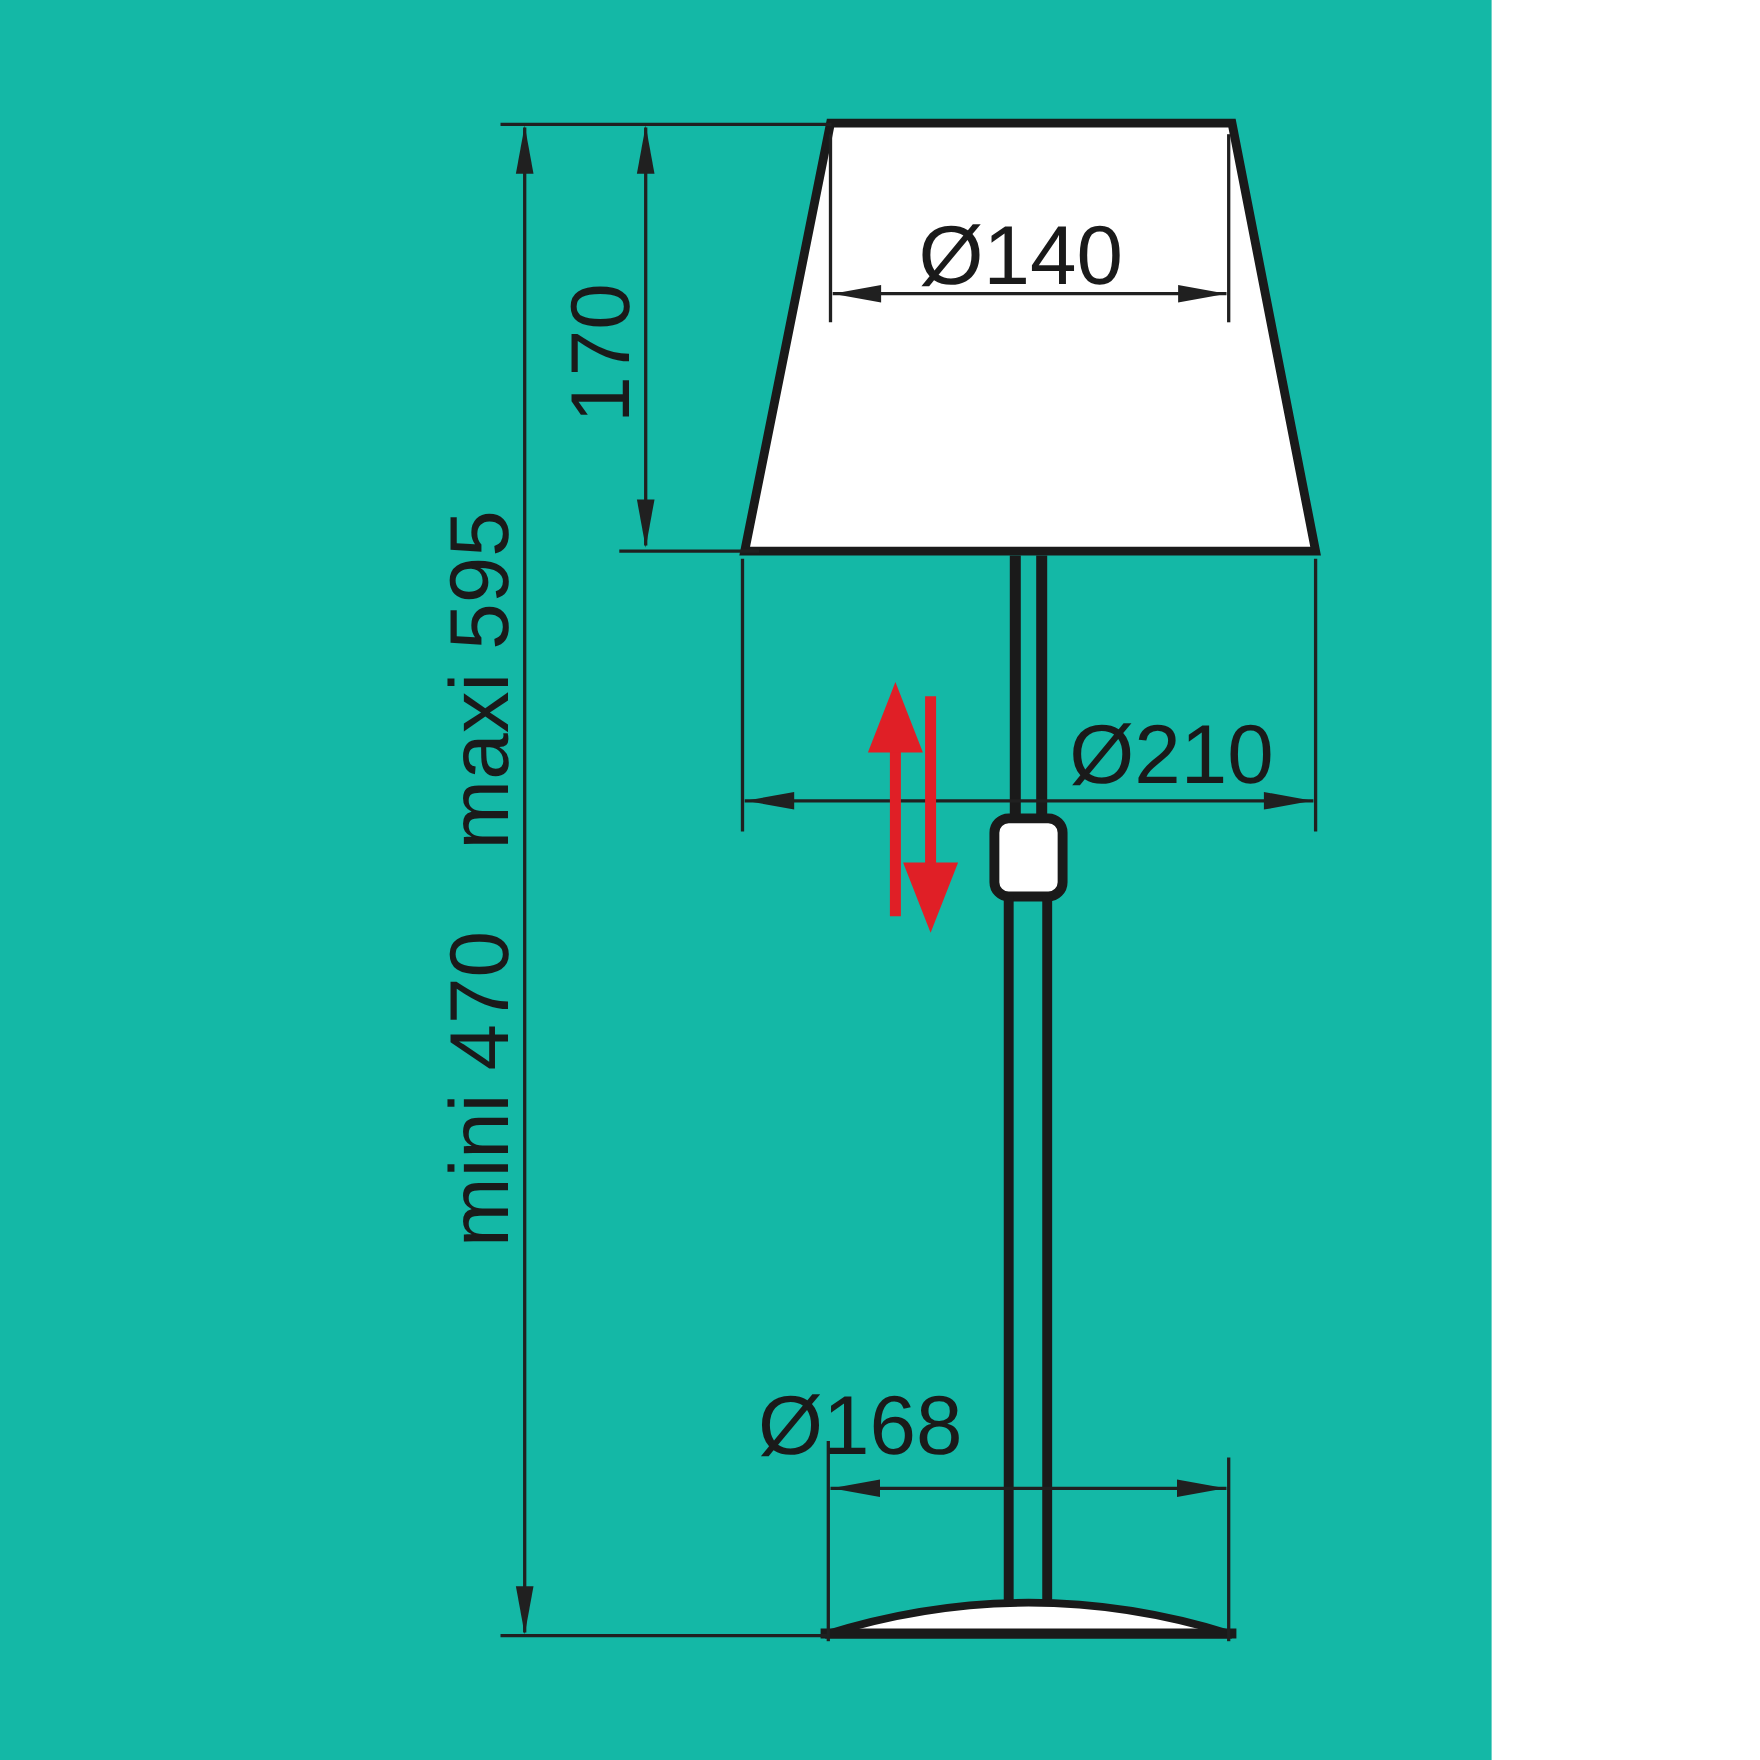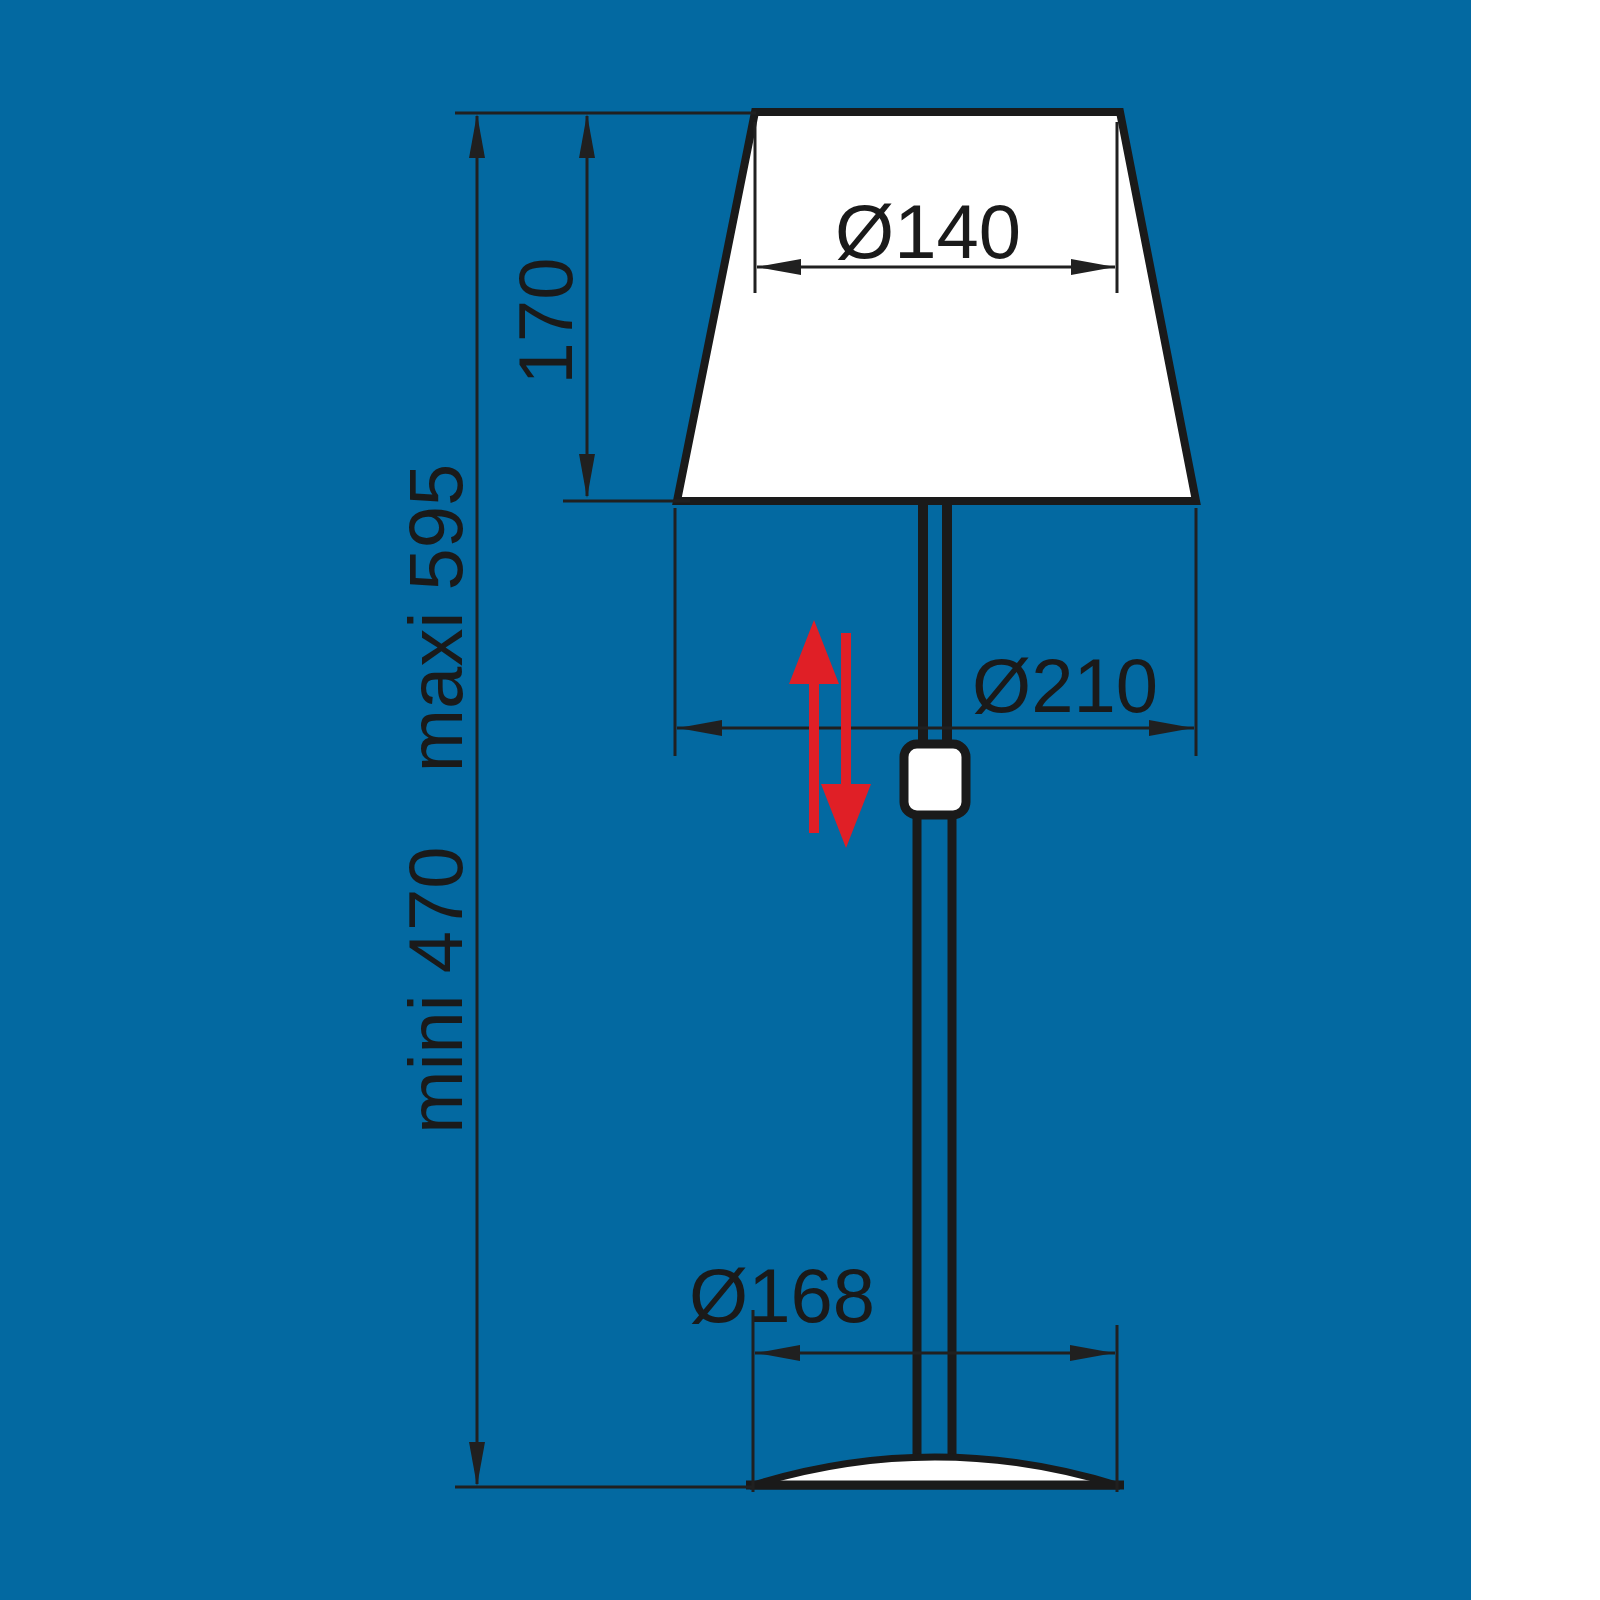--- a/index.html
+++ b/index.html
@@ -3,23 +3,23 @@
 <meta charset="utf-8">
 <style>
   html, body {
     margin: 0;
     padding: 0;
     background: #ffffff;
     font-family: "Liberation Sans", sans-serif;
   }
   .canvas {
     position: relative;
-    width: 1471px;
+    width: 1356px;
     height: 1600px;
-    background: #0369a1;
+    background: #14b8a6;
     overflow: hidden;
   }
   svg.drawing {
     position: absolute;
     left: 0;
     top: 0;
     width: 1600px;
     height: 1600px;
   }
   .dim-label {

